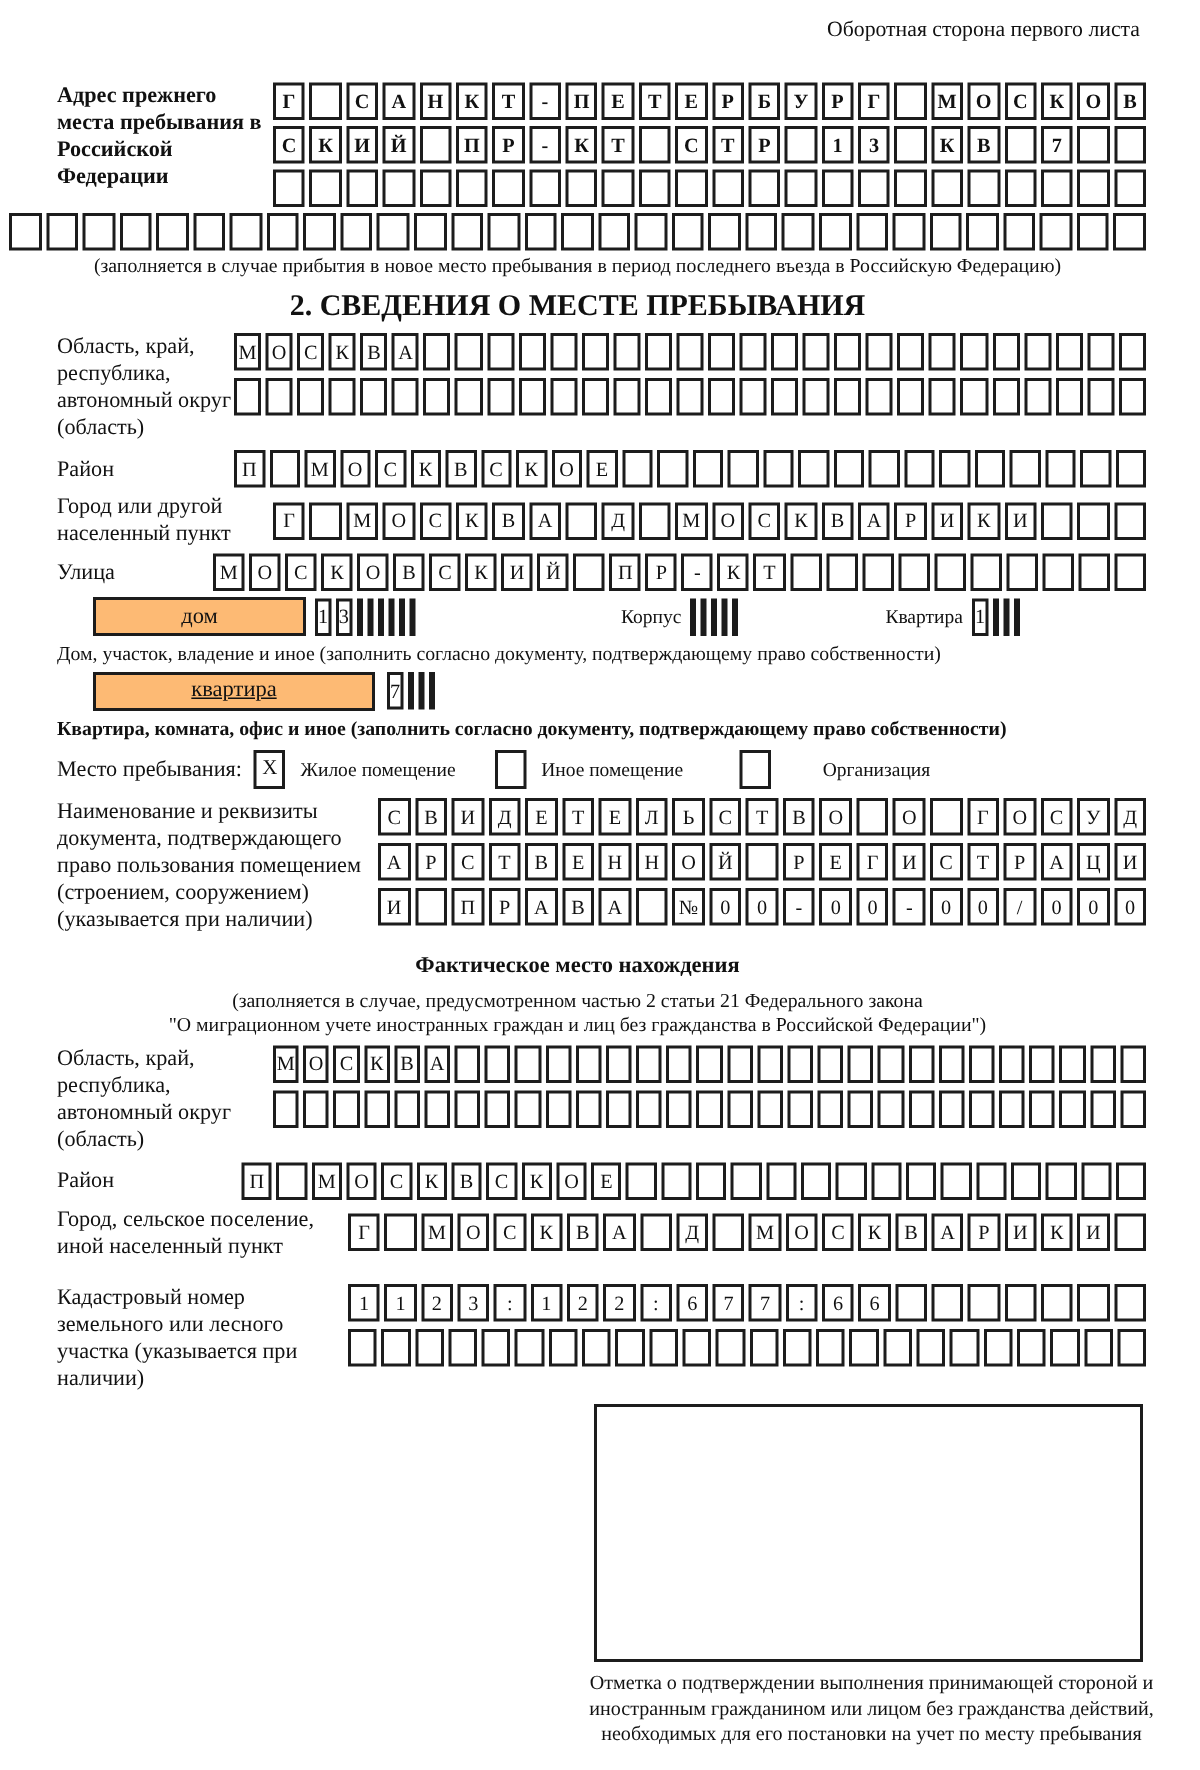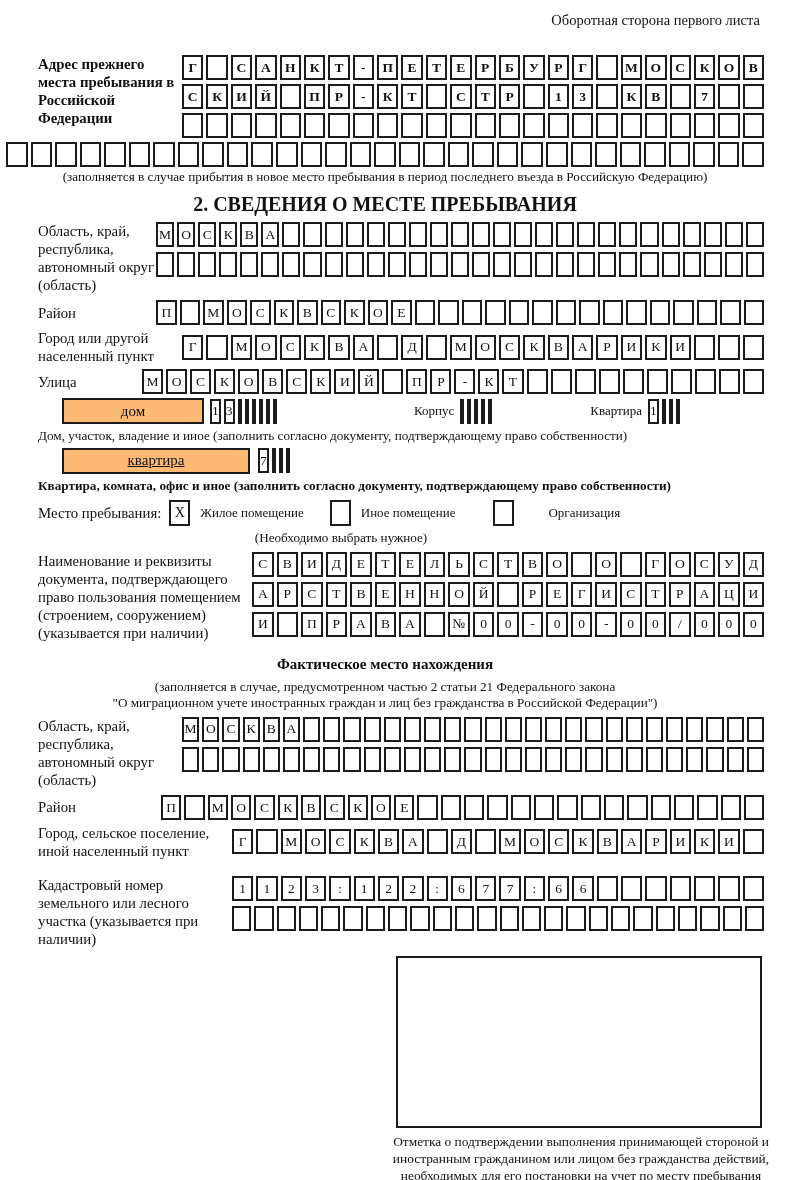--- a/index.html
+++ b/index.html
@@ -379,21 +379,20 @@
     <div class="inline-lbl">Жилое помещение</div>
     <div style="width:26px;flex:0 0 auto;"></div>
     <div class="chk"></div>
     <div class="gap10"></div>
     <div class="inline-lbl">Иное помещение</div>
     <div style="width:38px;flex:0 0 auto;"></div>
     <div class="chk"></div>
     <div style="width:34px;flex:0 0 auto;"></div>
     <div class="inline-lbl">Организация</div>
   </div>
-  <div class="cap" style="width:330px; margin-left:170px; text-align:center; margin-top:2px;">(Необходимо выбрать нужное)</div>
 
   <div class="frow top mt6">
     <div class="flabel" style="width:246px; padding-right:8px;">Наименование и реквизиты документа, подтверждающего право пользования помещением (строением, сооружением) (указывается при наличии)</div>
     <div style="flex:1; min-width:0;">
       <div class="cells" style="margin-bottom:5px;">
           <div class="cell">С</div>
           <div class="cell">В</div>
           <div class="cell">И</div>
           <div class="cell">Д</div>
           <div class="cell">Е</div>

